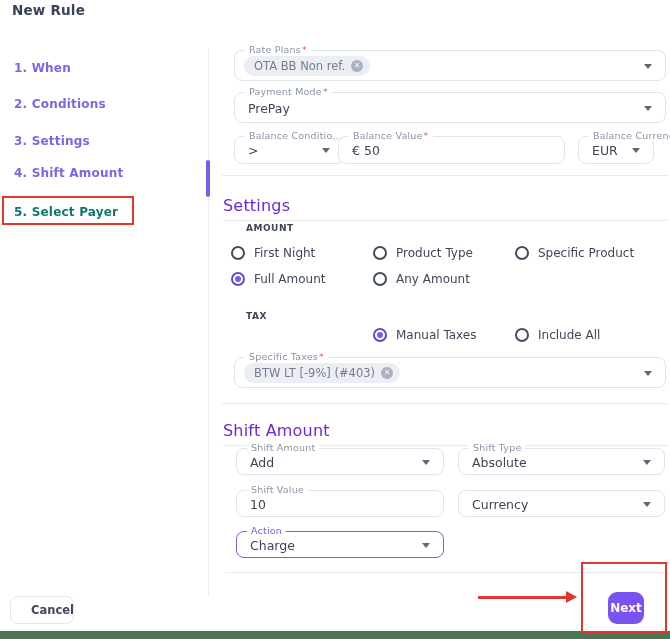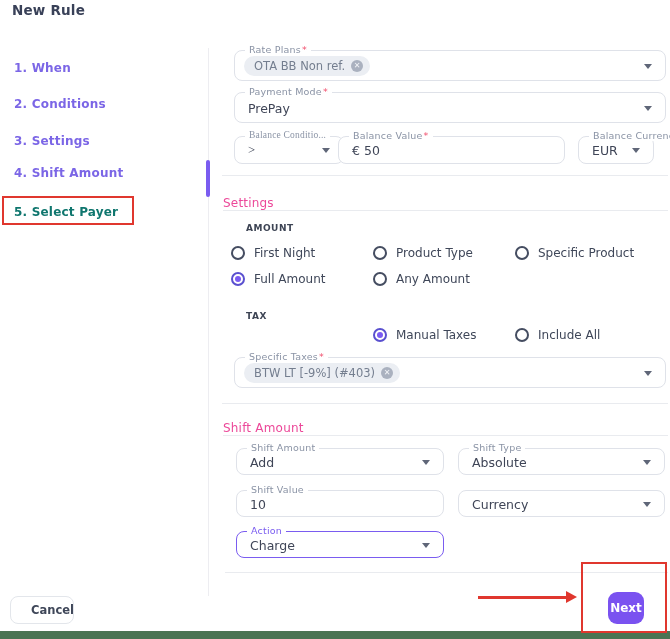--- a/index.html
+++ b/index.html
@@ -23,21 +23,21 @@
   .field.focused .flabel { color:#7a5cf0; }
   .req { color:#f14f6d; margin-left:1px; }
   .fvalue { position:absolute; left:13px; top:50%; transform:translateY(-50%); font-size:12.5px; color:#3f4557; white-space:nowrap; }
   .caret { position:absolute; right:13px; top:50%; margin-top:-2px; width:0; height:0; border-left:4px solid transparent; border-right:4px solid transparent; border-top:5px solid #5f6678; }
   .chip-wrap { position:absolute; left:9px; top:0; height:100%; display:flex; align-items:center; }
   .chip { display:inline-flex; align-items:center; gap:6px; background:#ebeef3; border-radius:11px; padding:3px 7px 3px 10px; font-size:11.5px; color:#747e8f; white-space:nowrap; }
   .chip-x { width:12px; height:12px; border-radius:50%; background:#aab1bf; color:#f2f4f7; font-size:8px; line-height:12px; text-align:center; cursor:pointer; }
 
   
   .hdivider { position:absolute; height:1px; background:#e9ebef; }
-  .section-heading { position:absolute; font-size:12px; color:#ec4899; letter-spacing:.2px; border-bottom:1px solid #e9ebef; }
+  .section-heading { position:absolute; font-size:16px; color:#6d28d9; letter-spacing:.2px; border-bottom:1px solid #e9ebef; padding-bottom:5px; }
   .group-label { position:absolute; font-size:9px; font-weight:700; color:#3d4454; letter-spacing:.5px;margin-left:20px; }
 
   
   .radio-opt { position:absolute; display:flex; align-items:center; gap:9px; cursor:pointer; }
   .radio { width:14px; height:14px; border:2px solid #454d61; border-radius:50%; position:relative; flex:none; }
   .radio.checked { border-color:#5a50cf; }
   .radio.checked::after { content:""; position:absolute; inset:2px; background:#7b5bf2; border-radius:50%; }
   .radio-label { font-size:12px; color:#3f4759; white-space:nowrap; }
 
   
@@ -80,21 +80,21 @@
     </span>
     <span class="caret"></span>
   </div>
 
   <div class="field" style="left:226px; top:92px; width:432px; height:31px;">
     <span class="flabel"><span>Payment Mode</span><span class="req">*</span></span>
     <span class="fvalue">PrePay</span>
     <span class="caret"></span>
   </div>
 
-  <div class="field" style="left:226px; top:136px; width:110px; height:28px;font-family:Liberation Serif, serif;">
+  <div class="field" style="left:226px; top:136px; width:110px; height:28px;">
     <span class="flabel">Balance Conditio...</span>
     <span class="fvalue">&gt;</span>
     <span class="caret"></span>
   </div>
   <div class="field" style="left:330px; top:136px; width:227px; height:28px;">
     <span class="flabel"><span>Balance Value</span><span class="req">*</span></span>
     <span class="fvalue">€ 50</span>
   </div>
   <div class="field" style="left:570px; top:136px; width:76px; height:28px;">
     <span class="flabel">Balance Currency</span>

